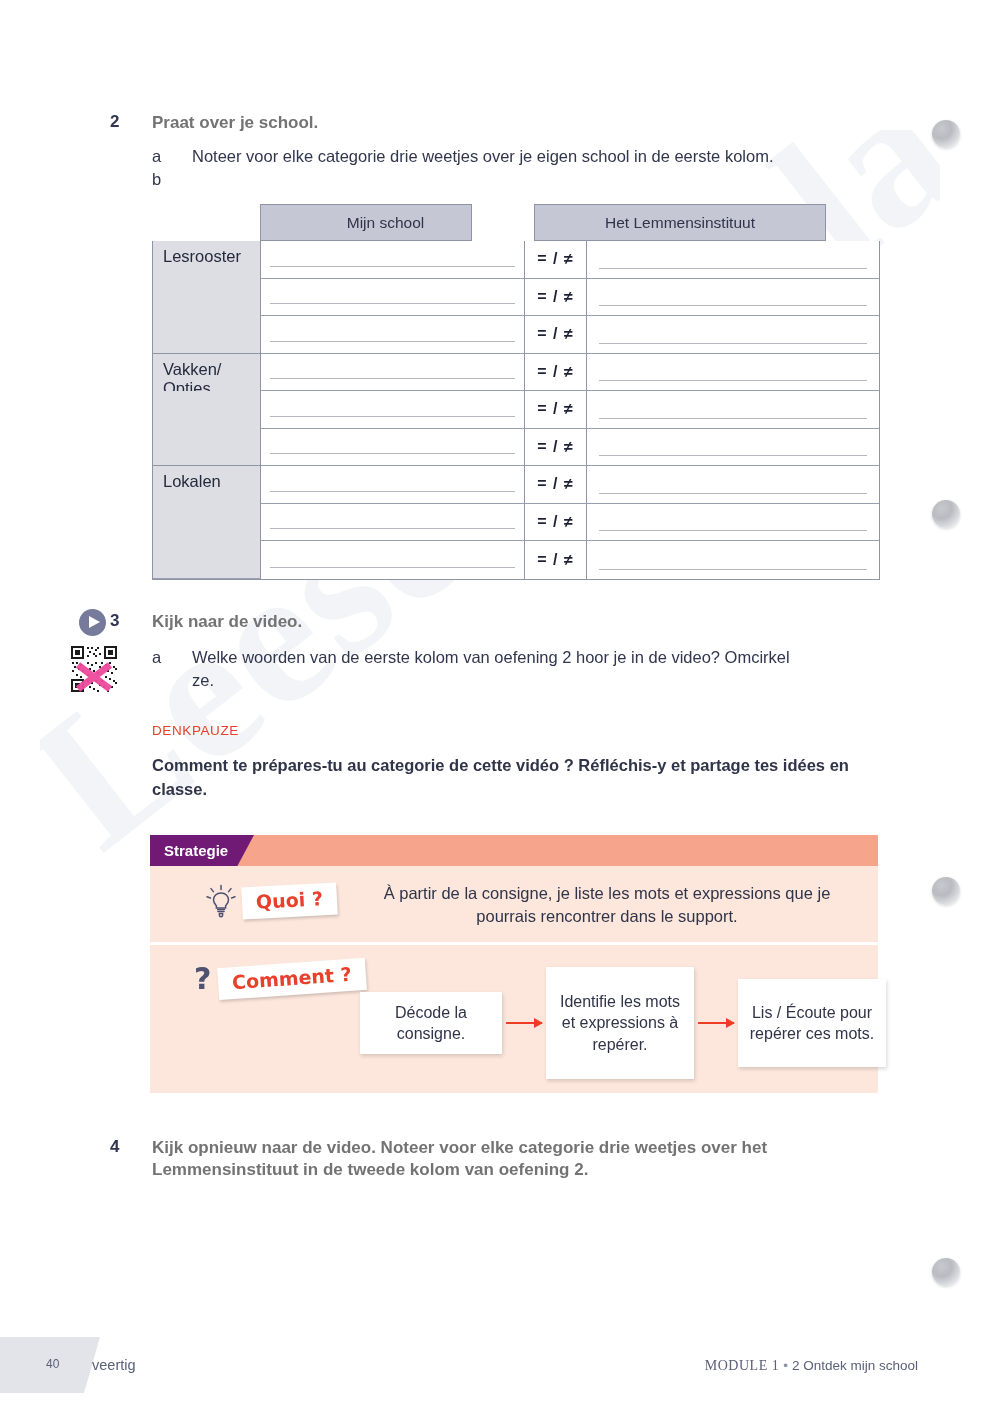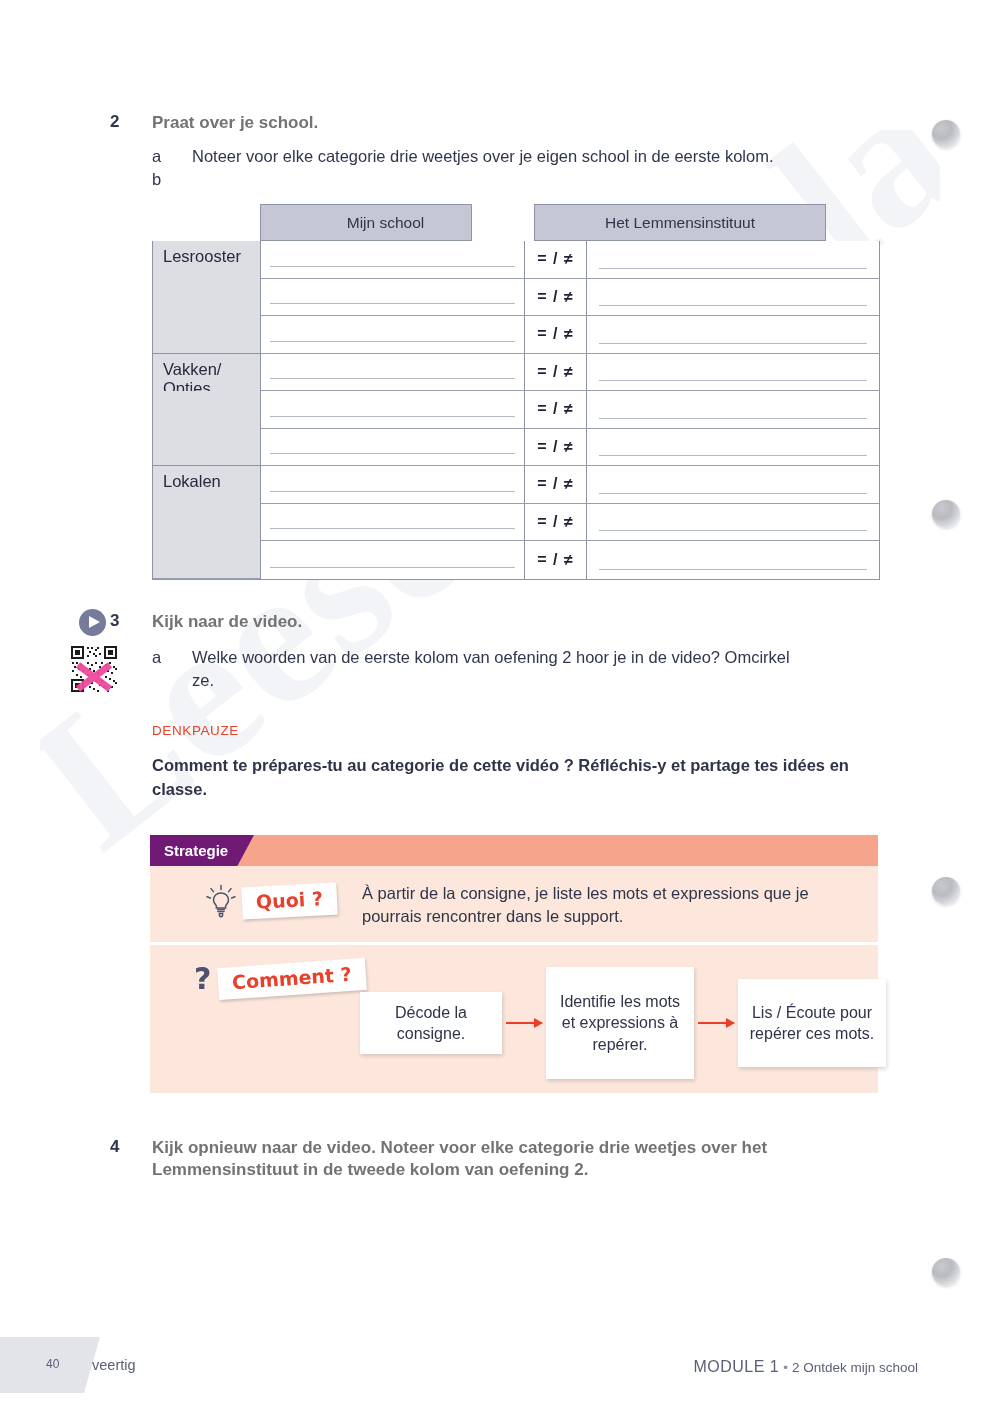--- a/index.html
+++ b/index.html
@@ -277,20 +277,21 @@
     gap: 6px;
   }
   .quoi-wrap .sticker { transform: rotate(-3deg); }
   .quoi-text {
     position: absolute;
     left: 212px; top: 16px;
     width: 490px;
     font-size: 16.5px;
     color: #2f3448;
     line-height: 1.42;
+    text-align: center;
   }
 
   .strat-sec.comment { height: 148px; }
   .comment-wrap {
     position: absolute;
     left: 44px; top: 16px;
     display: flex;
     align-items: center;
     gap: 7px;
   }
@@ -365,21 +366,21 @@
     z-index: 2;
   }
   .foot-right {
     position: absolute;
     right: 82px; top: 1358px;
     font-size: 13.5px;
     color: #5b6079;
     z-index: 2;
     white-space: nowrap;
   }
-  .foot-right .mod { letter-spacing: 0.5px; font-size: 16px; }
+  .foot-right .mod { letter-spacing: 0.5px; font-size: 14px; font-family: Liberation Serif, serif; }
   .foot-right .dot { color: #8a8fa8; margin: 0 4px; }
 </style>
 </head>
 <body>
 
 <div id="page">
 
   <div class="watermark">
     <span>Leesexemplaar</span>
   </div>

